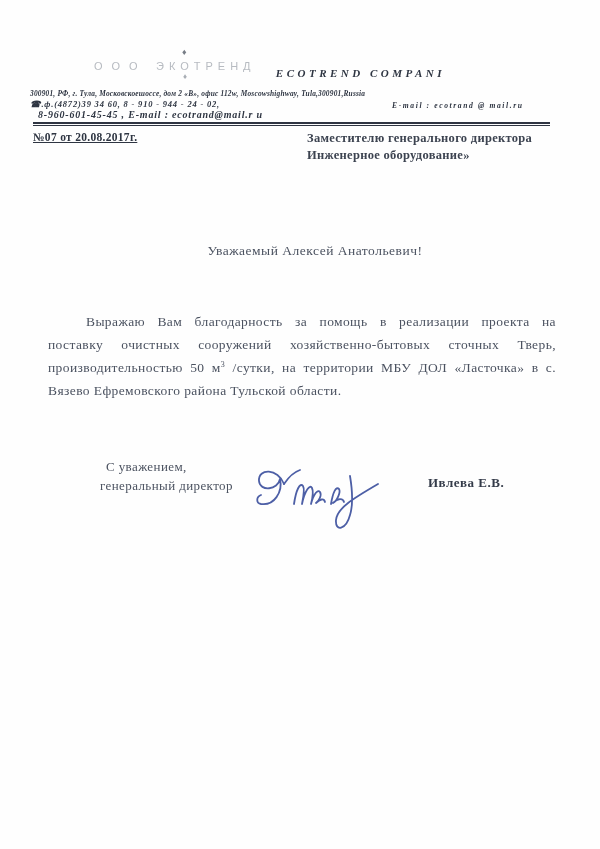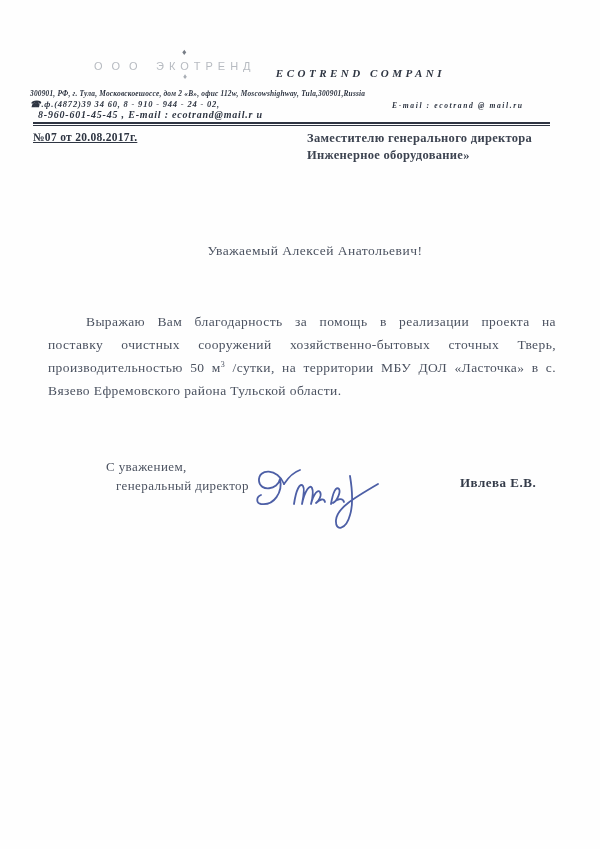--- a/index.html
+++ b/index.html
@@ -98,29 +98,29 @@
   .tline.first { text-indent: 38px; }
   .tline.last { text-align-last: left; }
   sup.cube { font-size: 8px; vertical-align: super; line-height: 0; }
 
   
   .regards {
     position: absolute; left: 106px; top: 459px;
     font-size: 13px; color: #4b5260; letter-spacing: 0.4px;
   }
   .director-title {
-    position: absolute; left: 116px; top: 478px;
+    position: absolute; left: 100px; top: 478px;
     font-size: 13px; color: #4b5260; letter-spacing: 0.4px;
   }
   .signature {
     position: absolute; left: 248px; top: 440px;
   }
   .signer-name {
     position: absolute; left: 428px; top: 475px;
-    font-size: 13px; font-weight: bold; color: #343b49; letter-spacing: 0.5px; margin-left: 32px;
+    font-size: 13px; font-weight: bold; color: #343b49; letter-spacing: 0.5px;
   }
 </style>
 </head>
 <body>
 
 <div class="page">
 
   <div class="logo-ooo">ООО</div>
   <div class="logo-name">ЭКОТРЕНД</div>
   <div class="logo-diamond-top">♦</div>

